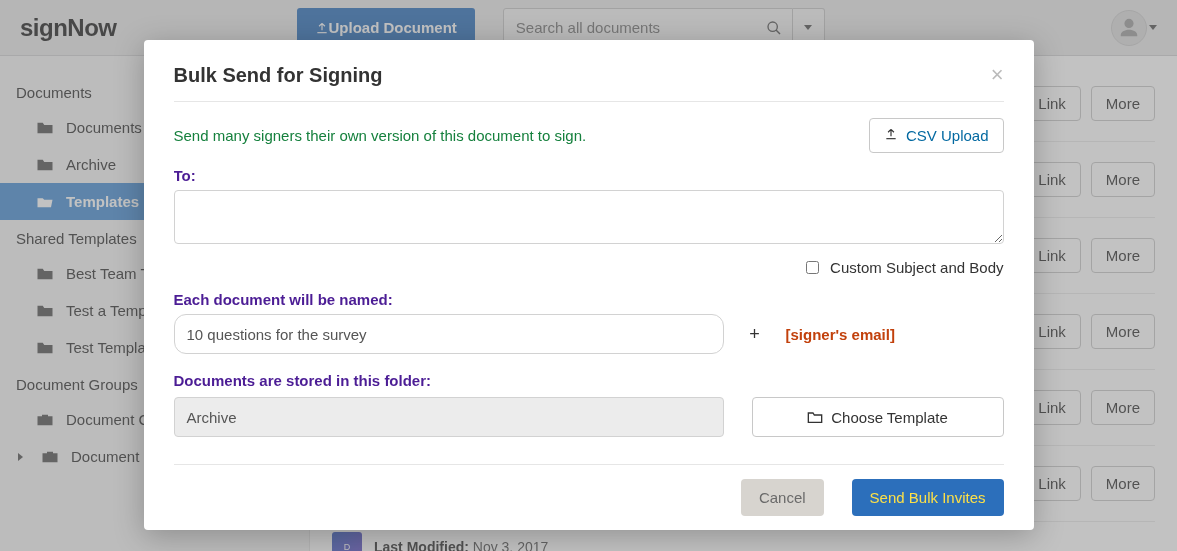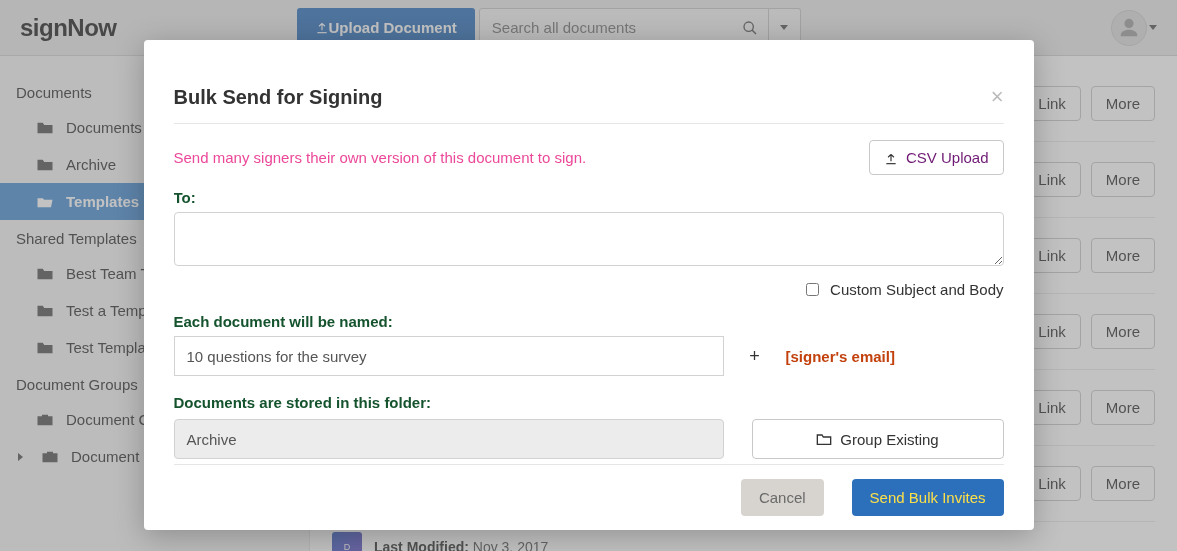--- a/index.html
+++ b/index.html
@@ -35,21 +35,21 @@
     padding: 0 18px;
     font-size: 15px;
     font-weight: 600;
     border-radius: 3px;
     display: flex;
     align-items: center;
     gap: 0;
     cursor: pointer;
   }
   .searchbox {
-    margin-left: 4px;
+    margin-left: 28px;
     background: #f3f3f3;
     border: 1px solid #c5c5c5;
     border-radius: 3px;
     height: 40px;
     display: flex;
     align-items: center;
     padding: 0 10px;
     width: 290px;
     color: #777;
   }
@@ -175,41 +175,40 @@
     max-height: 490px;
     display:flex;
     flex-direction:column;
   }
   .modal-head {
     display:flex;
     align-items:flex-start;
     justify-content:space-between;
     padding-bottom:14px;
     border-bottom:1px solid #e6e6e6;
-    margin-top:22px;
   }
   .modal-title { font-size:20px; font-weight:600; color:#333; }
   .close-x { font-size:22px; color:#bbb; cursor:pointer; line-height:1; }
   .modal-body { padding-top:16px; flex:1; overflow:auto; }
   .desc-row { display:flex; align-items:center; justify-content:space-between; margin-bottom:14px;}
-  .desc-text { font-size:15px; color:#ec4899; }
+  .desc-text { font-size:15px; color:#15803d; }
   .btn-outline {
     background:#fff; border:1px solid #c8c8c8; border-radius:4px;
-    padding:8px 14px; font-size:15px; color:#701a75; cursor:pointer;
-    display:flex; align-items:flex-end; gap:8px;
-  }
-  .label { font-size:15px; font-weight:600; color:#14532d; margin-bottom:6px; display:block;}
+    padding:8px 14px; font-size:15px; color:#0369a1; cursor:pointer;
+    display:flex; align-items:flex-start; gap:8px;
+  }
+  .label { font-size:15px; font-weight:600; color:#4c1d95; margin-bottom:6px; display:block;}
   .big-input {
     width:100%; height:54px; border:1px solid #d2d2d2; border-radius:4px;
     padding:10px 12px; font-size:15px;
   }
   .check-row { display:flex; justify-content:flex-end; align-items:center; gap:8px; margin:10px 0 14px 0; font-size:15px; color:#333;}
   .name-row { display:flex; align-items:center; gap:16px; }
   .name-row input {
-    flex:0 0 550px; height:40px; border:1px solid #d2d2d2; border-radius:0;
+    flex:0 0 550px; height:40px; border:1px solid #d2d2d2; border-radius:12px;
     padding:0 12px; font-size:15px; color:#555;
   }
   .plus { font-size:18px; color:#333; width:30px; text-align:center;}
   .email-tag { font-size:15px; font-weight:600; color:#c2410c; }
   .folder-row { display:flex; gap:28px; margin-top:8px; align-items:center;}
   .folder-display {
     flex:0 0 550px; height:40px; background:#ececec; border:1px solid #d2d2d2;
     border-radius:4px; padding:0 12px; display:flex; align-items:center;
     font-size:15px; color:#555;
   }
@@ -394,21 +393,21 @@
 
       <div class="section-gap"></div>
 
       <label class="label">Documents are stored in this folder:</label>
       <div class="folder-row">
         <div class="folder-display">Archive</div>
         <button class="choose-btn">
           <svg width="16" height="14" viewBox="0 0 24 20" fill="none" stroke="#333" stroke-width="2">
               <path d="M2 4h7l2 3h11v11H2z"></path>
             </svg>
-          <span>Group Existing</span>
+          <span>Choose Template</span>
         </button>
       </div>
     </div>
     <div class="modal-foot">
       <button class="btn-cancel">Cancel</button>
       <button class="btn-primary">Send Bulk Invites</button>
     </div>
   </div>
 </div>
 

